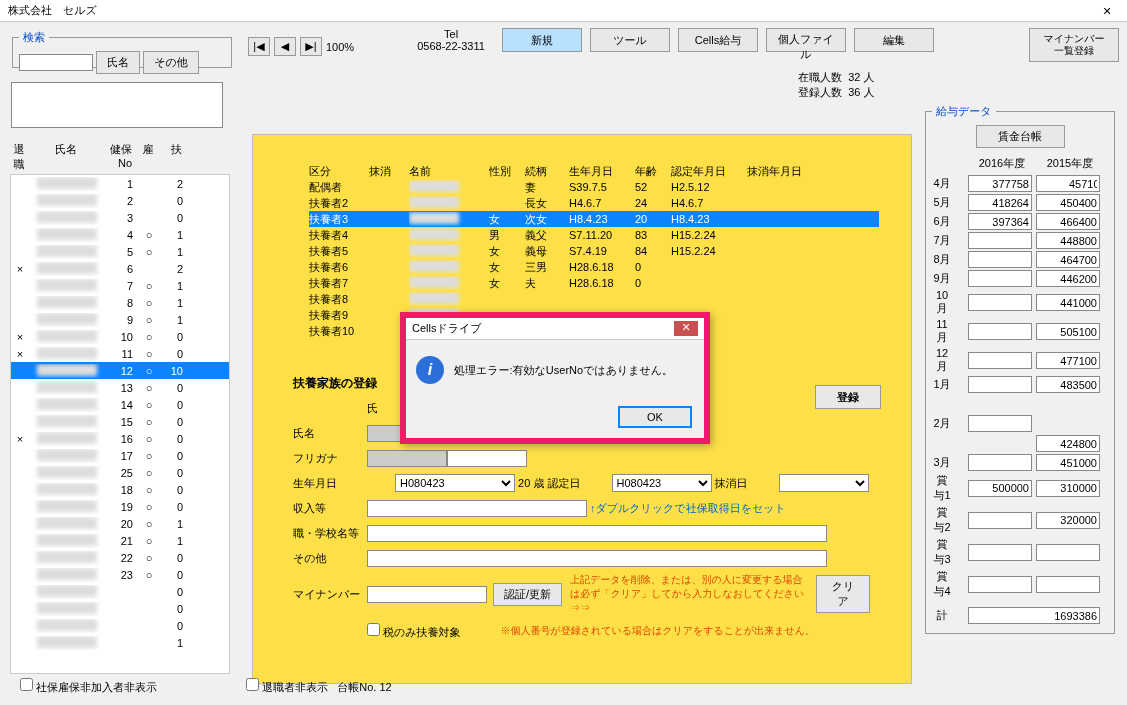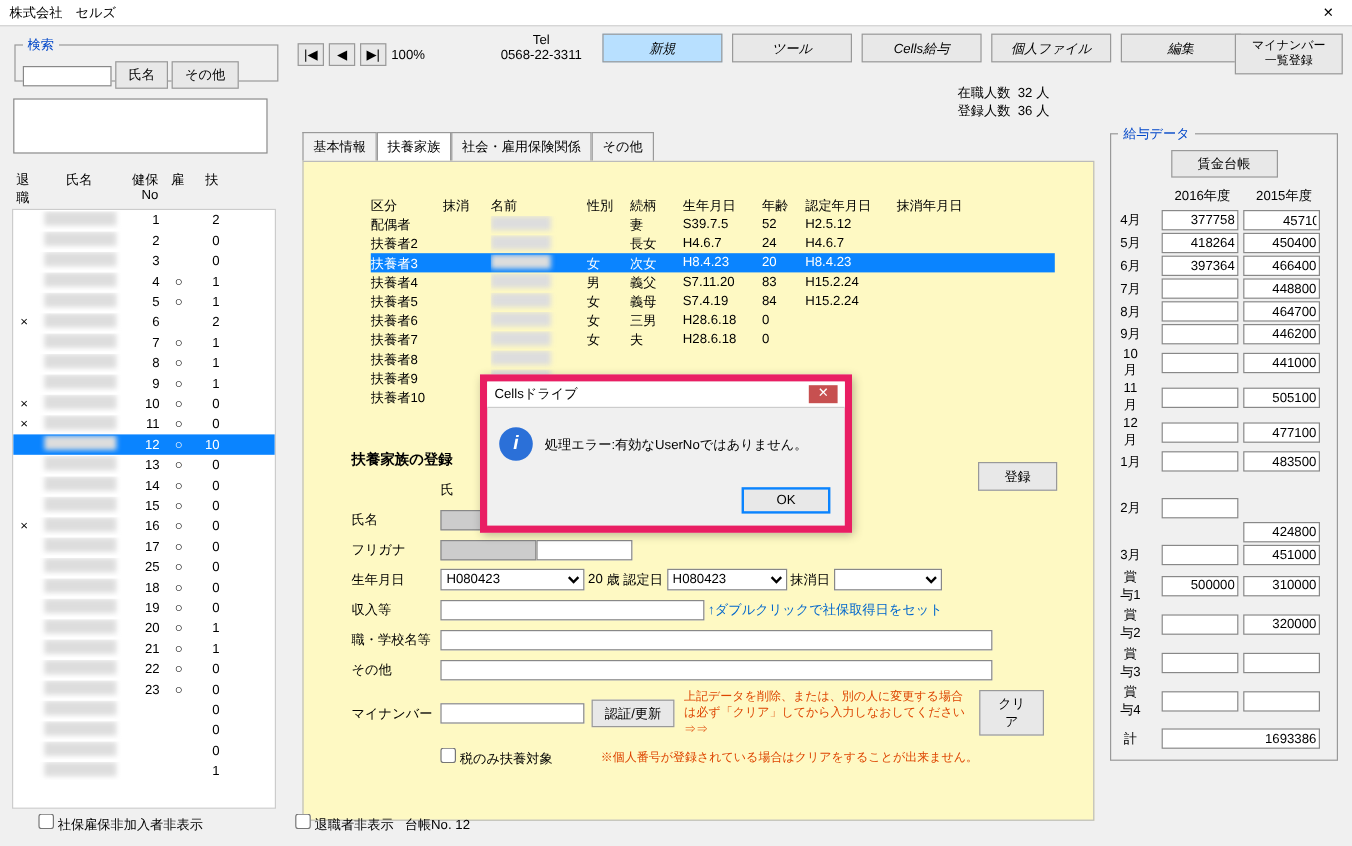--- a/index.html
+++ b/index.html
@@ -5,32 +5,32 @@
 * { box-sizing: border-box; margin: 0; padding: 0; font-family: "MS PGothic", sans-serif; font-size: 11px; }
 body { background: #f0f0f0; width: 1127px; height: 705px; position: relative; overflow: hidden; }
 .titlebar { height: 22px; background: #fff; border-bottom: 1px solid #ccc; display: flex; align-items: center; padding-left: 8px; }
 .titlebar .close { position: absolute; right: 0; top: 0; width: 40px; height: 22px; text-align: center; line-height: 22px; }
 .main { position: absolute; top: 22px; left: 0; right: 0; bottom: 0; }
 fieldset { border: 1px solid #999; padding: 6px; margin: 4px; }
 legend { padding: 0 4px; color: #0046c8; }
 button, .btn { background: #e8e8e8; border: 1px solid #999; padding: 3px 10px; cursor: pointer; }
 .btn-blue { background: #b8e0ff; }
 input[type=text] { border: 1px solid #888; padding: 1px 2px; background: #fff; height: 17px; }
-select { border: 1px solid #888; background: #fff; height: 18px; }
+select { border: 1px solid #888; background: #fff; height: 18px; margin-left: 28px; }
 
 .search-box { position: absolute; left: 8px; top: 4px; width: 220px; height: 38px; }
 .search-box input { width: 74px; }
 .below-search { position: absolute; left: 11px; top: 60px; width: 212px; height: 46px; border: 1px solid #888; background: #fff; }
 
 .topbar { position: absolute; left: 248px; top: 6px; right: 8px; }
 .topbar .nav { display: inline-flex; align-items: center; gap: 4px; }
 .topbar .nav button { width: 22px; padding: 2px 0; }
 .topbar .tel { display: inline-block; margin-left: 60px; text-align: center; }
 .topbar .btns { display: inline-flex; gap: 8px; margin-left: 14px; vertical-align: top; }
-.topbar .btns button { width: 100px; height: 24px; font-style: italic; }
+.topbar .btns button { width: 80px; height: 24px; }
 
 .info-row { position: absolute; left: 260px; top: 48px; width: 660px; border-bottom: 1px solid #333; padding-bottom: 4px; display: flex; }
 .info-row .col { flex: 1; text-align: center; }
 .info-row .col .lbl { color: #000; }
 .info-row .col .val { color: #333; margin-top: 2px; }
 .info-cnt { position: absolute; left: 798px; top: 48px; }
 .info-cnt div { white-space: nowrap; }
 
 .tabs { position: absolute; left: 252px; top: 88px; }
 .tabs .tab { display: inline-block; border: 1px solid #999; border-bottom: none; padding: 4px 8px; background: #f0f0f0; cursor: pointer; }
@@ -39,32 +39,32 @@
 .left-list { position: absolute; left: 10px; top: 120px; width: 220px; }
 .left-list .hdr { display: flex; font-size: 11px; margin-bottom: 2px; }
 .left-list .hdr span { text-align: center; }
 .left-list .rows { height: 500px; overflow-y: auto; background: #fff; border: 1px solid #ccc; }
 .left-list .row { display: flex; height: 17px; align-items: center; }
 .left-list .row.sel { background: #0a84ff; color: #fff; }
 .left-list .cell { text-align: center; overflow: hidden; }
 .c-ret { width: 18px; } .c-name { width: 76px; } .c-no { width: 32px; text-align: right !important; padding-right: 4px; } .c-emp { width: 24px; } .c-dep { width: 28px; text-align: right !important; padding-right: 6px; }
 .blur { background: #ddd; height: 12px; width: 60px; display: inline-block; filter: blur(2px); }
 
-.mid { position: absolute; left: 252px; top: 112px; width: 660px; height: 550px; border: 1px solid #bbb; background: #fef9c3; padding: 8px; }
+.mid { position: absolute; left: 252px; top: 112px; width: 660px; height: 550px; border: 1px solid #bbb; background: #fde047; padding: 8px; }
 .dep-table { position: absolute; left: 56px; top: 28px; width: 570px; }
 .dep-table .hdr, .dep-table .row { display: flex; height: 16px; align-items: center; }
 .dep-table .row.sel { background: #0a84ff; color: #fff; }
 .dep-table span { display: inline-block; overflow: hidden; white-space: nowrap; }
 .dc1{width:60px}.dc2{width:40px}.dc3{width:80px}.dc4{width:36px}.dc5{width:44px}.dc6{width:66px}.dc7{width:36px}.dc8{width:76px}.dc9{width:70px}
 
 .reg-sec { position: absolute; left: 40px; top: 240px; width: 590px; }
 .reg-sec h4 { font-weight: bold; font-size: 12px; margin-bottom: 6px; }
 .reg-sec .line { display: flex; align-items: center; margin-bottom: 5px; min-height: 20px; }
 .reg-sec .lbl { width: 74px; }
-.reg-btn { position: absolute; right: 30px; top: 250px; }
+.reg-btn { position: absolute; right: 30px; top: 250px; font-weight: bold; }
 
 .salary { position: absolute; right: 8px; top: 78px; width: 190px; height: 530px; border: 1px solid #999; padding: 6px; }
 .salary legend { color: #0046c8; }
 .sal-row { display: flex; align-items: center; margin-bottom: 2px; }
 .sal-row .m { width: 36px; text-align: center; padding-right: 16px; }
 .sal-row input { width: 64px; text-align: right; }
 .sal-hdr { display: flex; margin-bottom: 4px; margin-left: 36px; }
 .sal-hdr span { width: 68px; text-align: center; }
 
 .footer-ck { position: absolute; bottom: 10px; }
@@ -117,21 +117,20 @@
         <button>編集</button>
       </div>
     <button style="position:absolute;right:0;top:0;width:90px;height:34px;font-size:10px;line-height:12px">マイナンバー一覧登録</button>
   </div>
 
   <div class="info-cnt">
     <div><span>在職人数</span>&nbsp;&nbsp;<span>32</span>&nbsp;<span>人</span></div>
     <div><span>登録人数</span>&nbsp;&nbsp;<span>36</span>&nbsp;<span>人</span></div>
   </div>
 
-  <div class="tabs" id="tabs"><span class="tab">基本情報</span><span class="tab active">扶養家族</span><span class="tab">社会・雇用保険関係</span><span class="tab">その他</span></div>
 
   <div class="left-list">
     <div class="hdr">
       <span class="c-ret">退職</span>
       <span class="c-name">氏名</span>
       <span class="c-no">健保No</span>
       <span class="c-emp">雇</span>
       <span class="c-dep">扶</span>
     </div>
     <div class="rows" id="leftrows">
@@ -597,21 +596,21 @@
           <input type="text" value="" style="">
           <input type="text" value="" style="margin-left: 4px;">
         </div>
       </div>
     <div class="sal-row" style="margin-top:8px">
       <span class="m">計</span>
       <input type="text" style="width: 132px;" value="1693386">
     </div>
   </fieldset>
 
-  <div class="footer-ck" style="left:32px"><input type="checkbox" style=""> <span>社保雇保非加入者非表示</span></div>
+  <div class="footer-ck" style="left:20px"><input type="checkbox" style=""> <span>社保雇保非加入者非表示</span></div>
   <div class="footer-ck" style="left:246px"><input type="checkbox" style=""> <span>退職者非表示</span>
     &nbsp;&nbsp;<span>台帳No.</span>&nbsp;<span>12</span>
   </div>
 
   <div class="dlg">
     <div class="dt">
       <span>Cellsドライブ</span>
       <span class="x">✕</span>
     </div>
     <div class="body">

